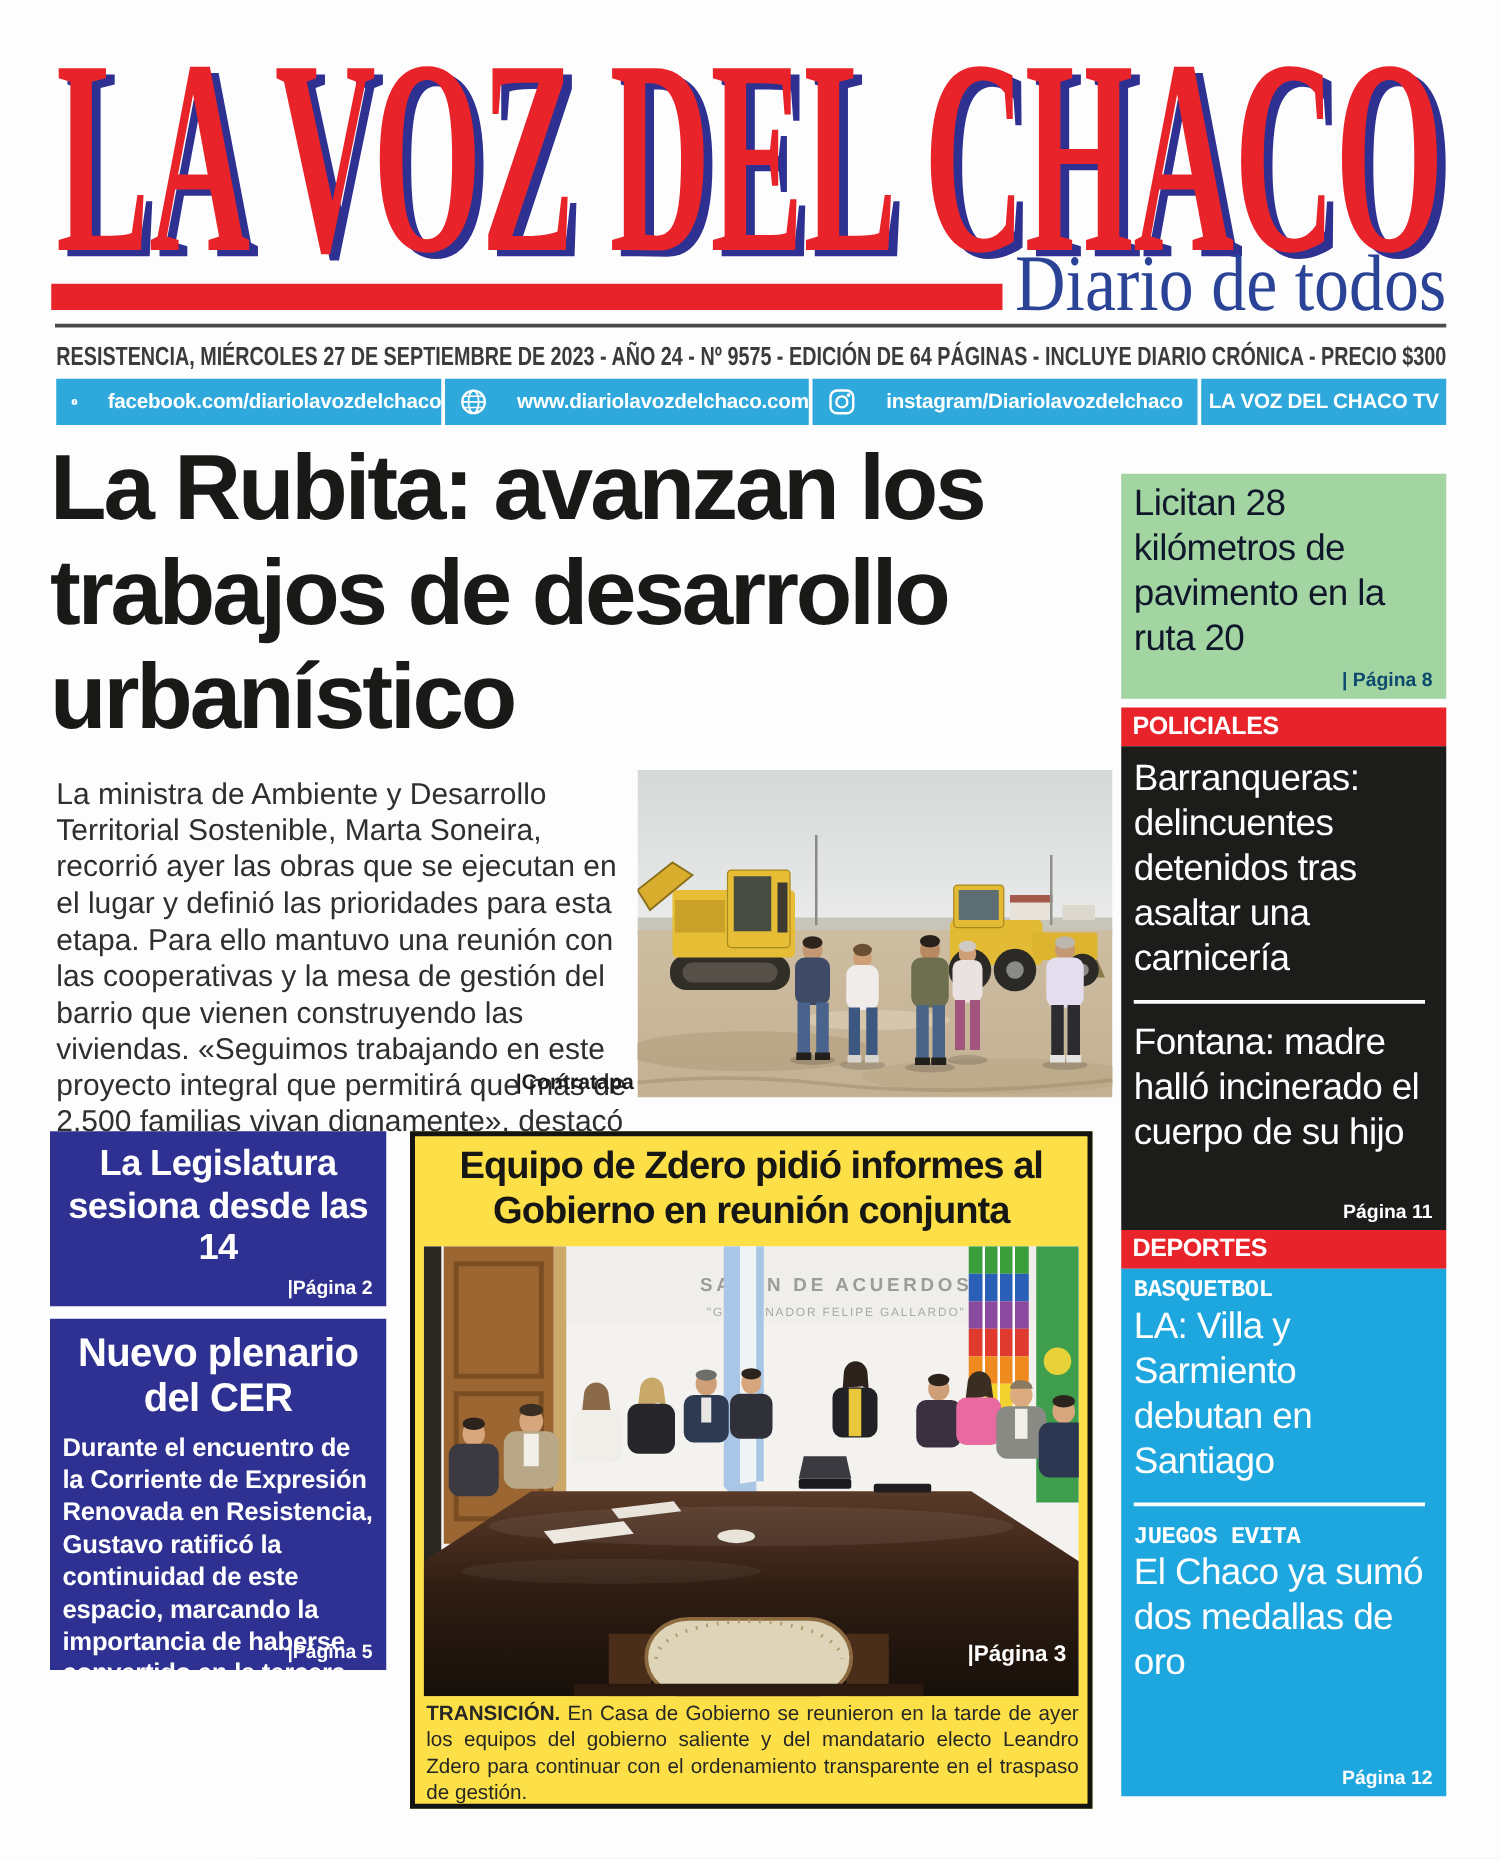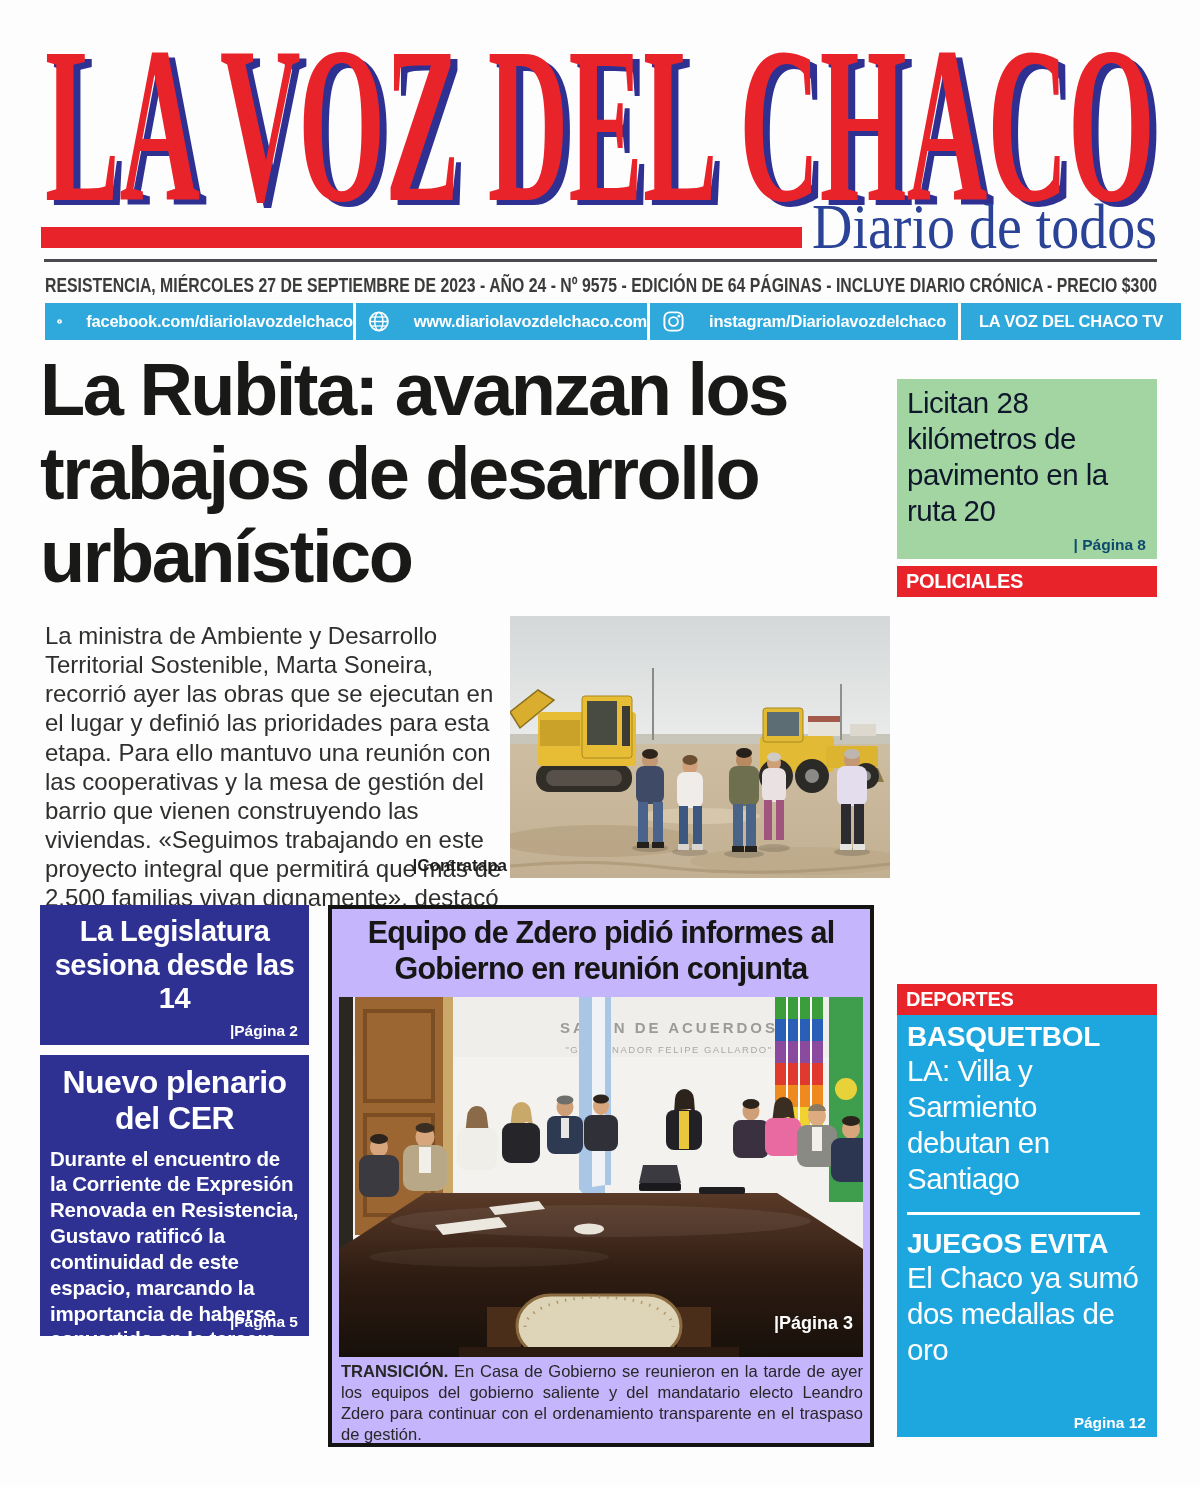--- a/index.html
+++ b/index.html
@@ -15,21 +15,21 @@
   .dateline-svg{left:0;top:266px;}
 
   
   .soc{top:303px;height:37px;background:#2FA8DC;display:flex;align-items:center;
        gap:24px;padding-left:12px;box-sizing:border-box;color:#fff;
        font-weight:bold;font-size:16.5px;letter-spacing:-0.2px;}
   .soc.center{justify-content:center;padding-left:0;}
   .soc-c1{left:45px;width:308px;}
   .soc-c2{left:356px;width:291px;}
   .soc-c3{left:650px;width:308px;}
-  .soc-c4{left:961px;width:220px;}
+  .soc-c4{left:961px;width:196px;}
 
   
   .lead-headline{left:40px;top:348px;width:880px;font-size:74px;font-weight:bold;
                  line-height:1.13;letter-spacing:-2.5px;color:#191917;}
   .lead-body{left:45px;top:621px;width:470px;font-size:24px;line-height:1.215;color:#2f2f2d;}
   .lead-ref{left:45px;top:856px;width:462px;text-align:right;font-size:17px;font-weight:bold;color:#1c1c1a;}
   .photo-top{left:510px;top:616px;}
 
   
   .sec-h{left:897px;width:260px;height:31px;background:#E8232A;color:#fff;
@@ -37,37 +37,37 @@
          box-sizing:border-box;letter-spacing:-0.3px;}
   .h-interior{top:348px;} .h-policiales{top:566px;} .h-deportes{top:984px;}
   .box-green{left:897px;top:379px;width:260px;height:180px;background:#A3D5A3;
              padding:6px 10px;box-sizing:border-box;overflow:hidden;}
   .box-black{left:897px;top:597px;width:260px;height:387px;background:#1C1C1A;
              color:#fff;padding:8px 12px 6px 10px;box-sizing:border-box;overflow:hidden;}
   .box-cyan{left:897px;top:1015px;width:260px;height:422px;background:#1EA6DE;
             color:#fff;padding:6px 12px 6px 10px;box-sizing:border-box;overflow:hidden;}
   .side-head{font-size:29.5px;line-height:1.22;letter-spacing:-0.5px;}
   .box-green .side-head{color:#0f172a;}
-  .kicker{font-size:28px;font-weight:bold;letter-spacing:-0.3px;}
+  .kicker{font-size:19px;font-weight:bold;letter-spacing:-0.3px;font-family:Liberation Mono, monospace;}
   .wdiv{height:3px;background:#fff;margin:15px 0 13px 0;width:98%;}
   .pgref{position:absolute;right:11px;bottom:5px;font-size:15.5px;font-weight:bold;}
   .box-green .pgref{color:#0c4a6e;}
 
   
   .box-blue{left:40px;width:269px;background:#2E3192;color:#ffffff;
             box-sizing:border-box;overflow:hidden;}
   .blue1{top:905px;height:140px;padding:10px 8px 6px;}
   .blue2{top:1055px;height:281px;padding:10px 10px 6px;}
   .blue-head{text-align:center;font-weight:bold;font-size:29px;line-height:1.16;letter-spacing:-0.5px;}
   .blue-head.big{font-size:32px;line-height:1.12;}
   .blue-body{font-size:20.5px;font-weight:bold;line-height:1.26;letter-spacing:-0.2px;margin-top:9px;}
 
   
   .center-box{left:328px;top:905px;width:546px;height:542px;border:4px solid #141412;
-              background:#c4b5fd;box-sizing:border-box;overflow:hidden;}
+              background:#fde047;box-sizing:border-box;overflow:hidden;}
   .center-head{margin-top:6px;text-align:center;font-weight:bold;font-size:30.5px;
                line-height:1.18;letter-spacing:-0.8px;color:#161614;}
   .photo-mid{position:absolute;left:7px;top:88px;}
   .caption{position:absolute;left:9px;top:452px;width:522px;font-size:16.5px;
            line-height:1.27;color:#272725;text-align:justify;}
   .cap-lead{font-weight:bold;}
 </style>
 </head>
 <body>
 
@@ -220,20 +220,26 @@
         </g>
     </g>
   </svg>
 
   <div class="abs box-green">
     <div class="side-head">Licitan 28 kilómetros de pavimento en la ruta 20</div>
     <div class="pgref">| Página 8</div>
   </div>
 
   <div class="abs sec-h h-policiales">POLICIALES</div>
+  <div class="abs box-black">
+    <div class="side-head">Barranqueras: delincuentes detenidos tras asaltar una carnicería</div>
+    <div class="wdiv"></div>
+    <div class="side-head">Fontana: madre halló incinerado el cuerpo de su hijo</div>
+    <div class="pgref">Página 11</div>
+  </div>
 
   <div class="abs sec-h h-deportes">DEPORTES</div>
   <div class="abs box-cyan">
     <div class="kicker">BASQUETBOL</div>
     <div class="side-head">LA: Villa y Sarmiento debutan en Santiago</div>
     <div class="wdiv"></div>
     <div class="kicker">JUEGOS EVITA</div>
     <div class="side-head">El Chaco ya sumó dos medallas de oro</div>
     <div class="pgref">Página 12</div>
   </div>

